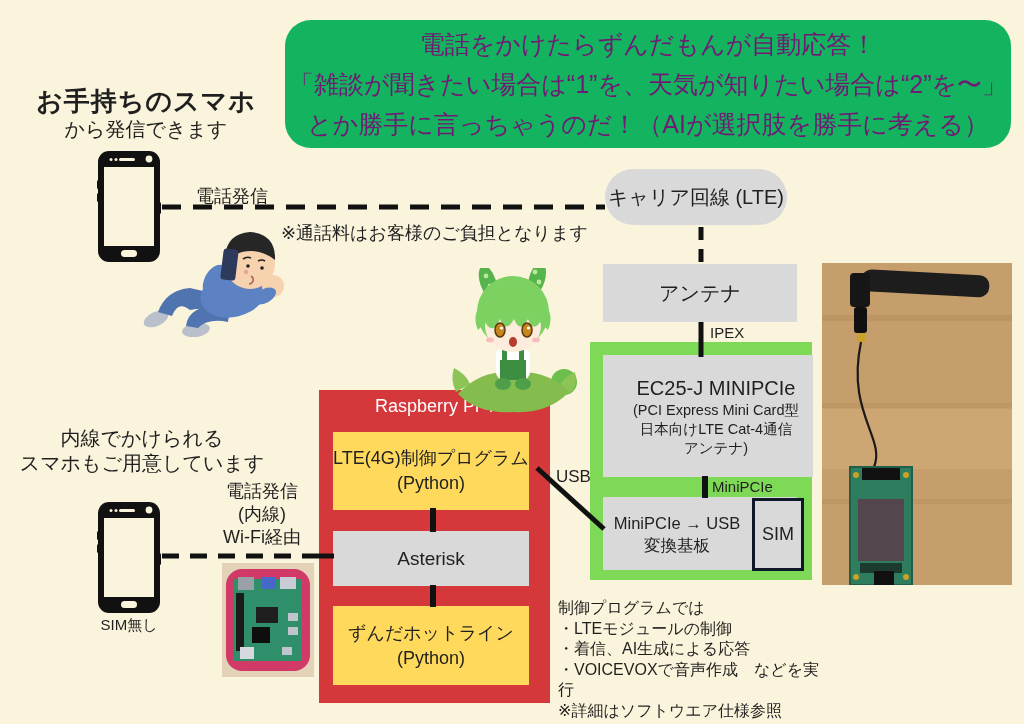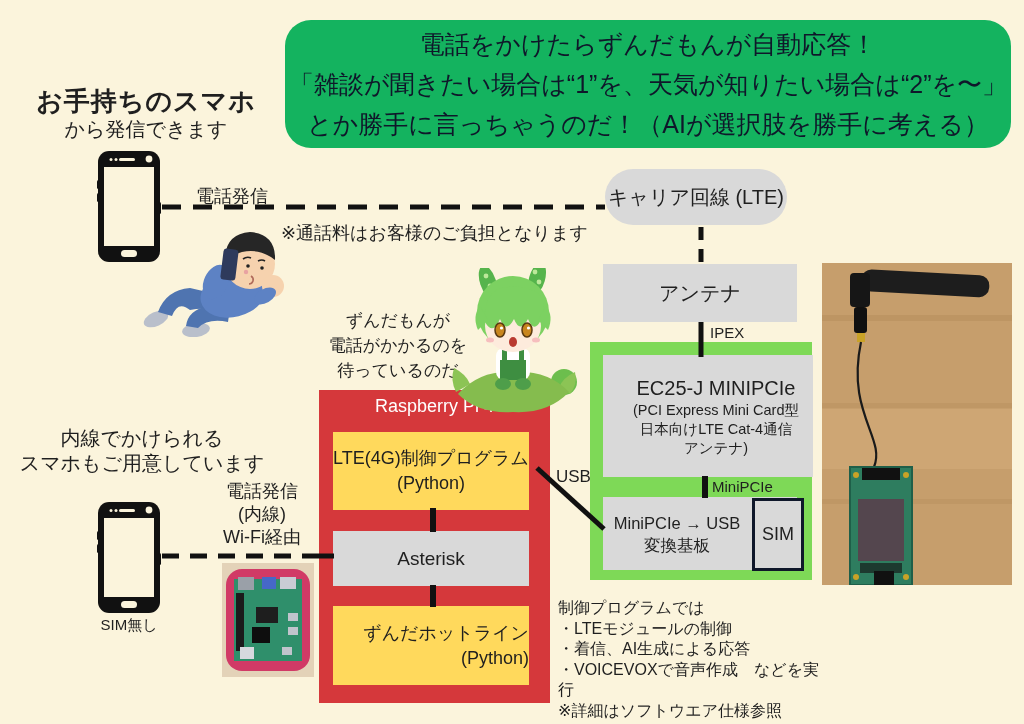--- a/index.html
+++ b/index.html
@@ -8,21 +8,21 @@
     background:var(--background,#FBF4DC);
     font-family:"Liberation Sans","DejaVu Sans",sans-serif;
     color:var(--text_black,#1F1F1F);
   }
   .abs{position:absolute;}
   .center{text-align:center;}
   .flexc{display:flex;flex-direction:column;align-items:center;justify-content:center;text-align:center;}
   .gray{background:var(--box_gray,#D9D9D9);}
   .banner{
     left:285px;top:20px;width:726px;height:128px;border-radius:26px;
-    background:var(--banner_green,#14B35F);color:#0f172a;
+    background:var(--banner_green,#14B35F);color:#701a75;
     display:flex;flex-direction:column;justify-content:center;
     text-align:center;font-size:25px;line-height:40px;font-weight:500;
   }
   .intro-title{left:30px;top:84px;width:232px;font-size:26px;font-weight:bold;letter-spacing:1px;}
   .intro-sub{left:30px;top:116px;width:232px;font-size:20px;}
   .lbl{font-size:18px;}
   .small-lbl{font-size:15px;}
   .carrier{left:605px;top:169px;width:182px;height:56px;border-radius:28px;font-size:20px;}
   .antenna-box{left:603px;top:264px;width:194px;height:58px;font-size:20px;}
   .module-wrap{left:590px;top:342px;width:222px;height:238px;background:var(--module_green,#7ED957);}
@@ -31,21 +31,21 @@
   .ec25 .sub{font-size:14.5px;line-height:19px;}
   .adapter{left:603px;top:497px;width:194px;height:73px;}
   .adapter-text{position:absolute;left:0;top:0;width:148px;height:73px;display:flex;flex-direction:column;justify-content:center;text-align:center;font-size:16.5px;line-height:22px;}
   .sim{position:absolute;left:149px;top:1px;width:46px;height:67px;border:3px solid #0f172a;background:var(--box_gray,#D9D9D9);display:flex;align-items:center;justify-content:center;font-size:18px;}
   .rpi-box{left:319px;top:390px;width:231px;height:313px;background:var(--rpi_red,#D5383B);}
   .rpi-title{left:319px;top:396px;width:231px;color:#fff;font-size:18px;}
   .mod{left:333px;width:196px;font-size:18px;line-height:25px;}
   .yellow{background:var(--program_yellow,#FFD95C);}
   .mod1{top:432px;height:78px;}
   .mod2{top:531px;height:55px;font-size:19px;}
-  .mod3{top:606px;height:79px;align-items:flex-end;}
+  .mod3{top:606px;height:79px;}
   .zunda-note{left:322px;top:308px;width:152px;font-size:17px;line-height:25px;}
   .intercom-head{left:18px;top:426px;width:248px;font-size:20px;line-height:25px;}
   .intercom-call{left:203px;top:480px;width:118px;font-size:18px;line-height:23px;}
   .sim-note{left:97px;top:616px;width:64px;font-size:15px;}
   .usb-lbl{left:556px;top:467px;font-size:17px;}
   .prog-note{left:558px;top:598px;width:270px;font-size:16px;line-height:20.5px;}
   svg{display:block;}
   .overlay{left:0;top:0;z-index:5;pointer-events:none;}
   .zunda{z-index:6;}
 </style>
@@ -147,25 +147,20 @@
   <div class="abs flexc mod mod1 yellow">
     <div>LTE(4G)制御プログラム</div>
     <div>(Python)</div>
   </div>
   <div class="abs flexc mod mod2 gray">Asterisk</div>
   <div class="abs flexc mod mod3 yellow">
     <div>ずんだホットライン</div>
     <div>(Python)</div>
   </div>
 
-  <div class="abs zunda-note center">
-    <div>ずんだもんが</div>
-    <div>電話がかかるのを</div>
-    <div>待っているのだ</div>
-  </div>
   <svg class="abs zunda" style="left:448px;top:268px;" width="130" height="150" viewBox="0 0 130 150">
     <circle cx="116" cy="114" r="13" fill="#6CBE4D"></circle>
     <path d="M8 124 Q2 112 6 100 Q18 106 22 116 Z" fill="#8CC455"></path>
     <path d="M122 126 Q130 116 127 104 Q114 110 111 120 Z" fill="#8CC455"></path>
     <path d="M10 126 Q32 102 65 104 Q100 102 121 124 Q100 146 65 144 Q30 146 10 126 Z" fill="#85BC4E"></path>
     <ellipse cx="40" cy="14" rx="8" ry="17" fill="#56B44C" transform="rotate(-18 40 14)"></ellipse>
     <circle cx="38" cy="8" r="2.4" fill="#BDE89A"></circle>
       <circle cx="42" cy="18" r="2.4" fill="#BDE89A"></circle>
     <ellipse cx="89" cy="11" rx="8" ry="17" fill="#56B44C" transform="rotate(16 89 11)"></ellipse>
     <circle cx="87" cy="4" r="2.4" fill="#BDE89A"></circle>

